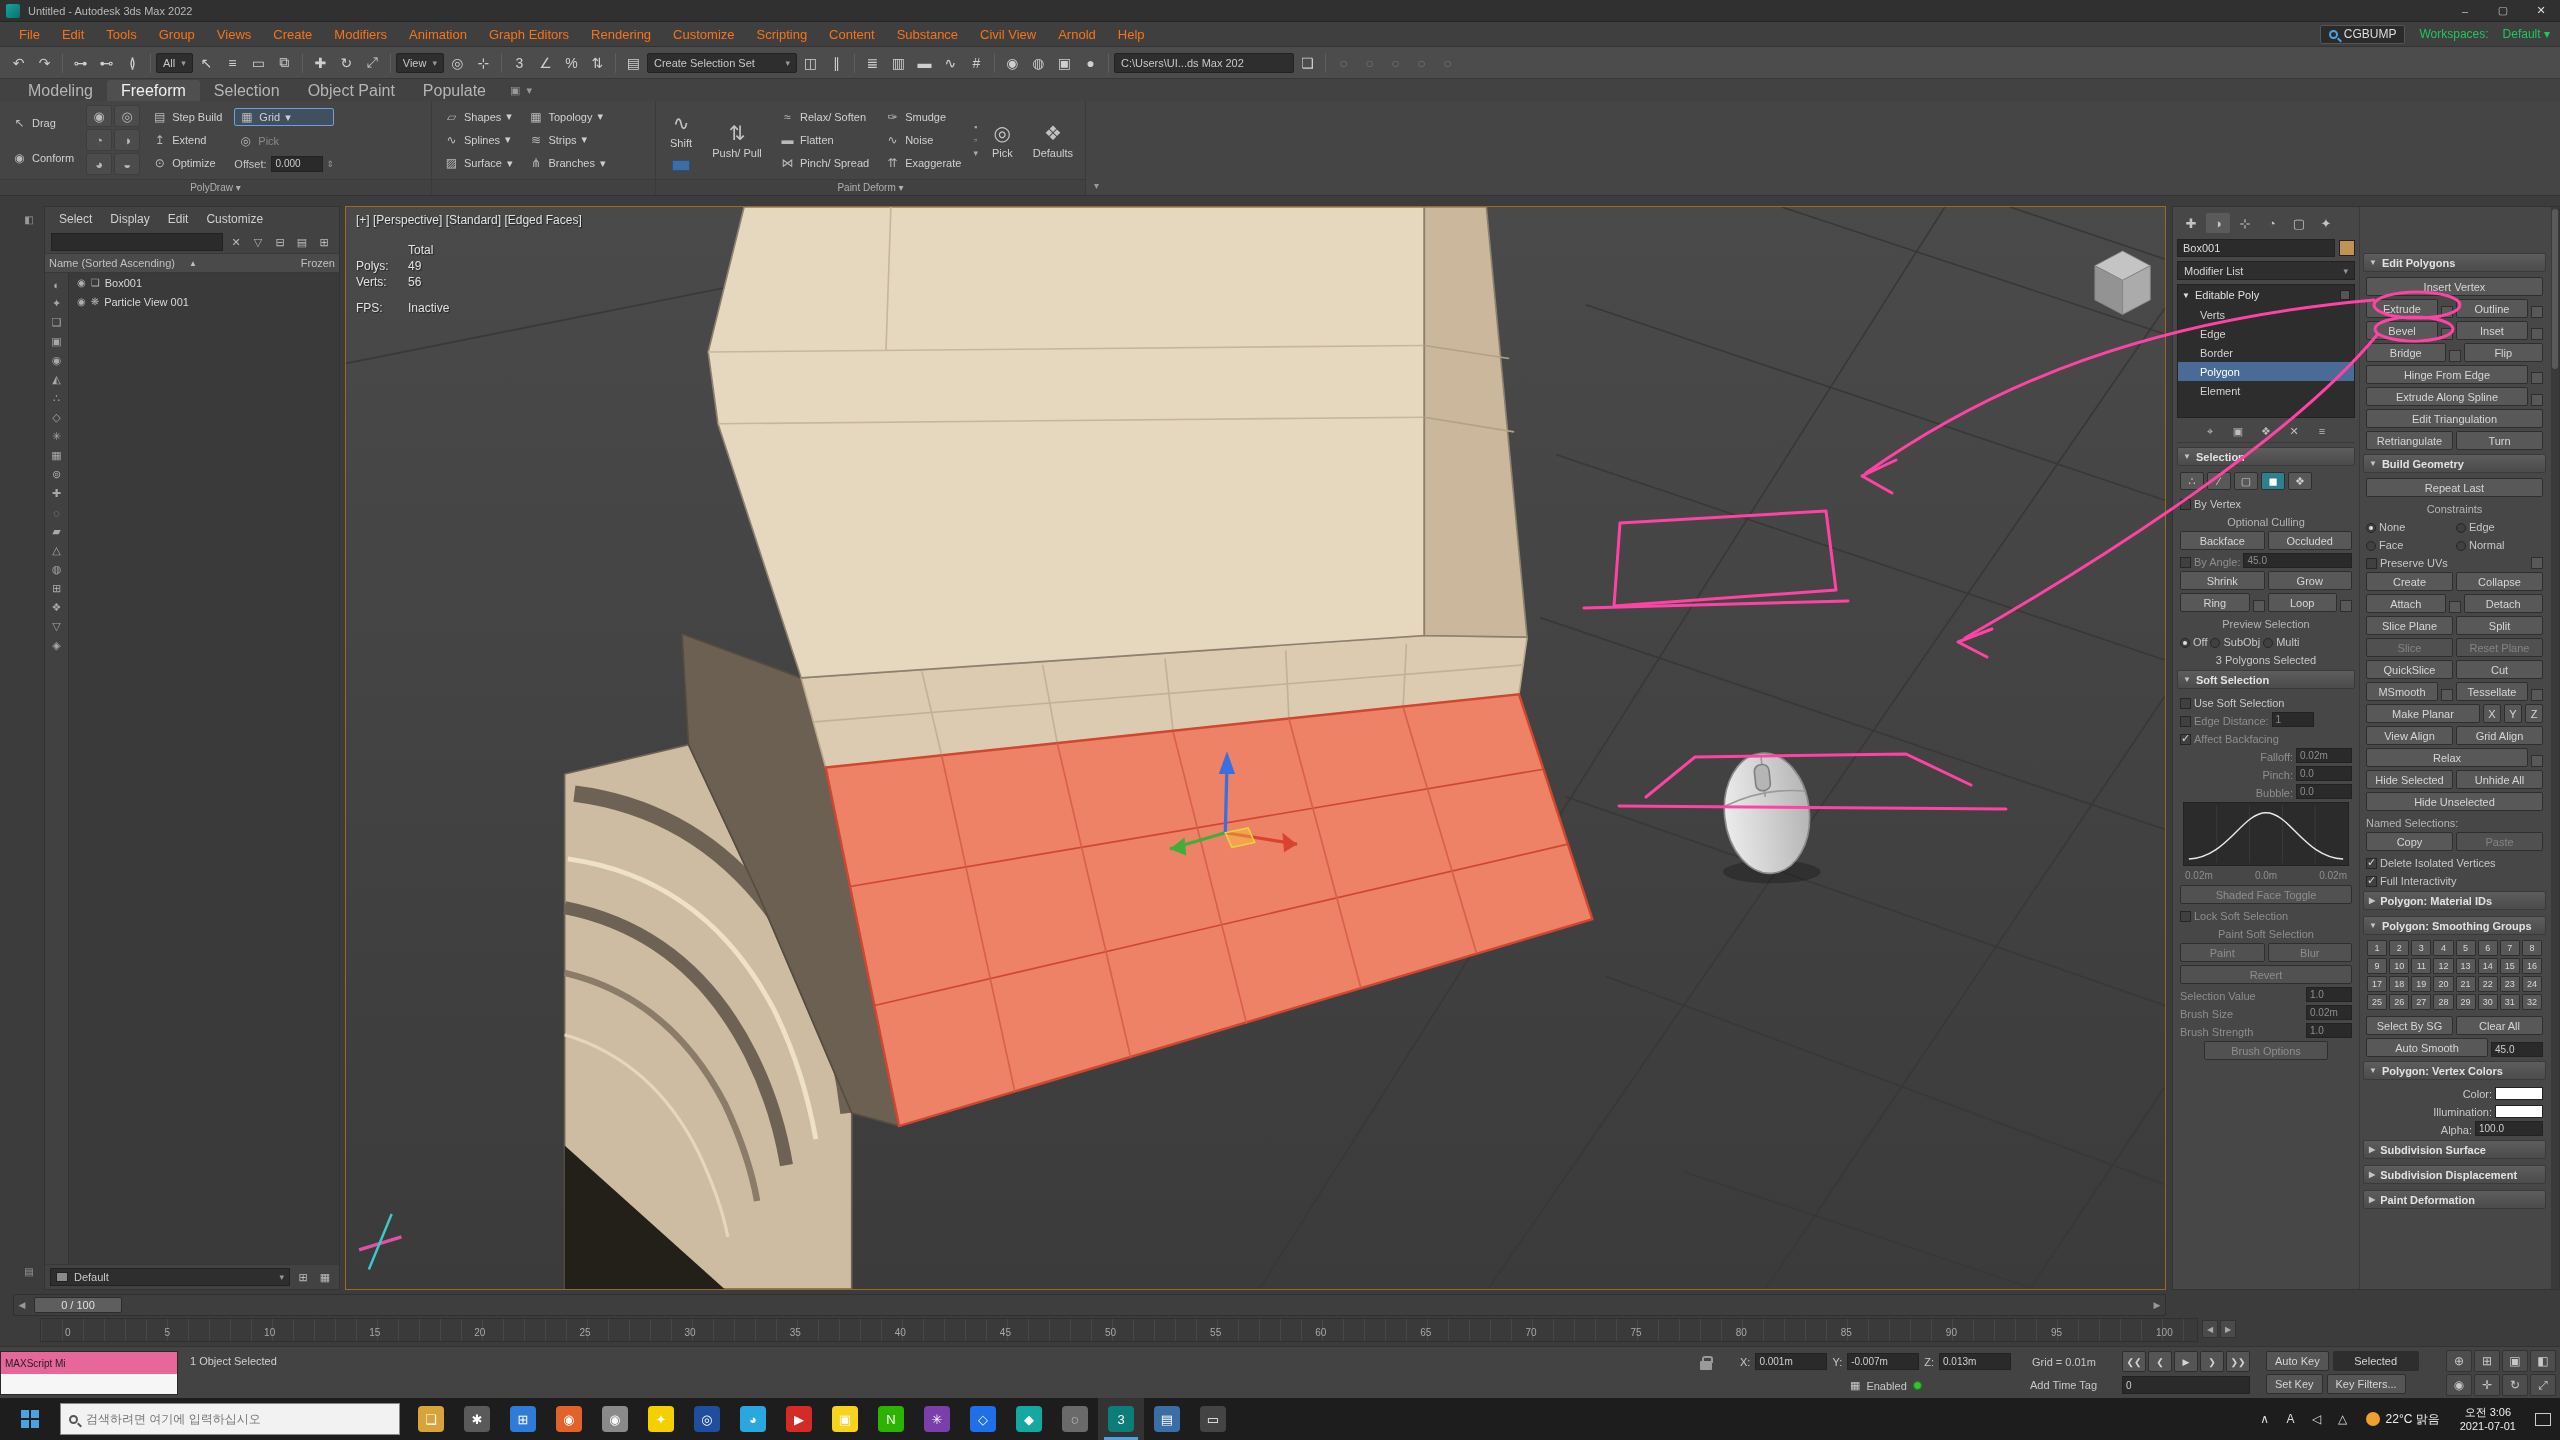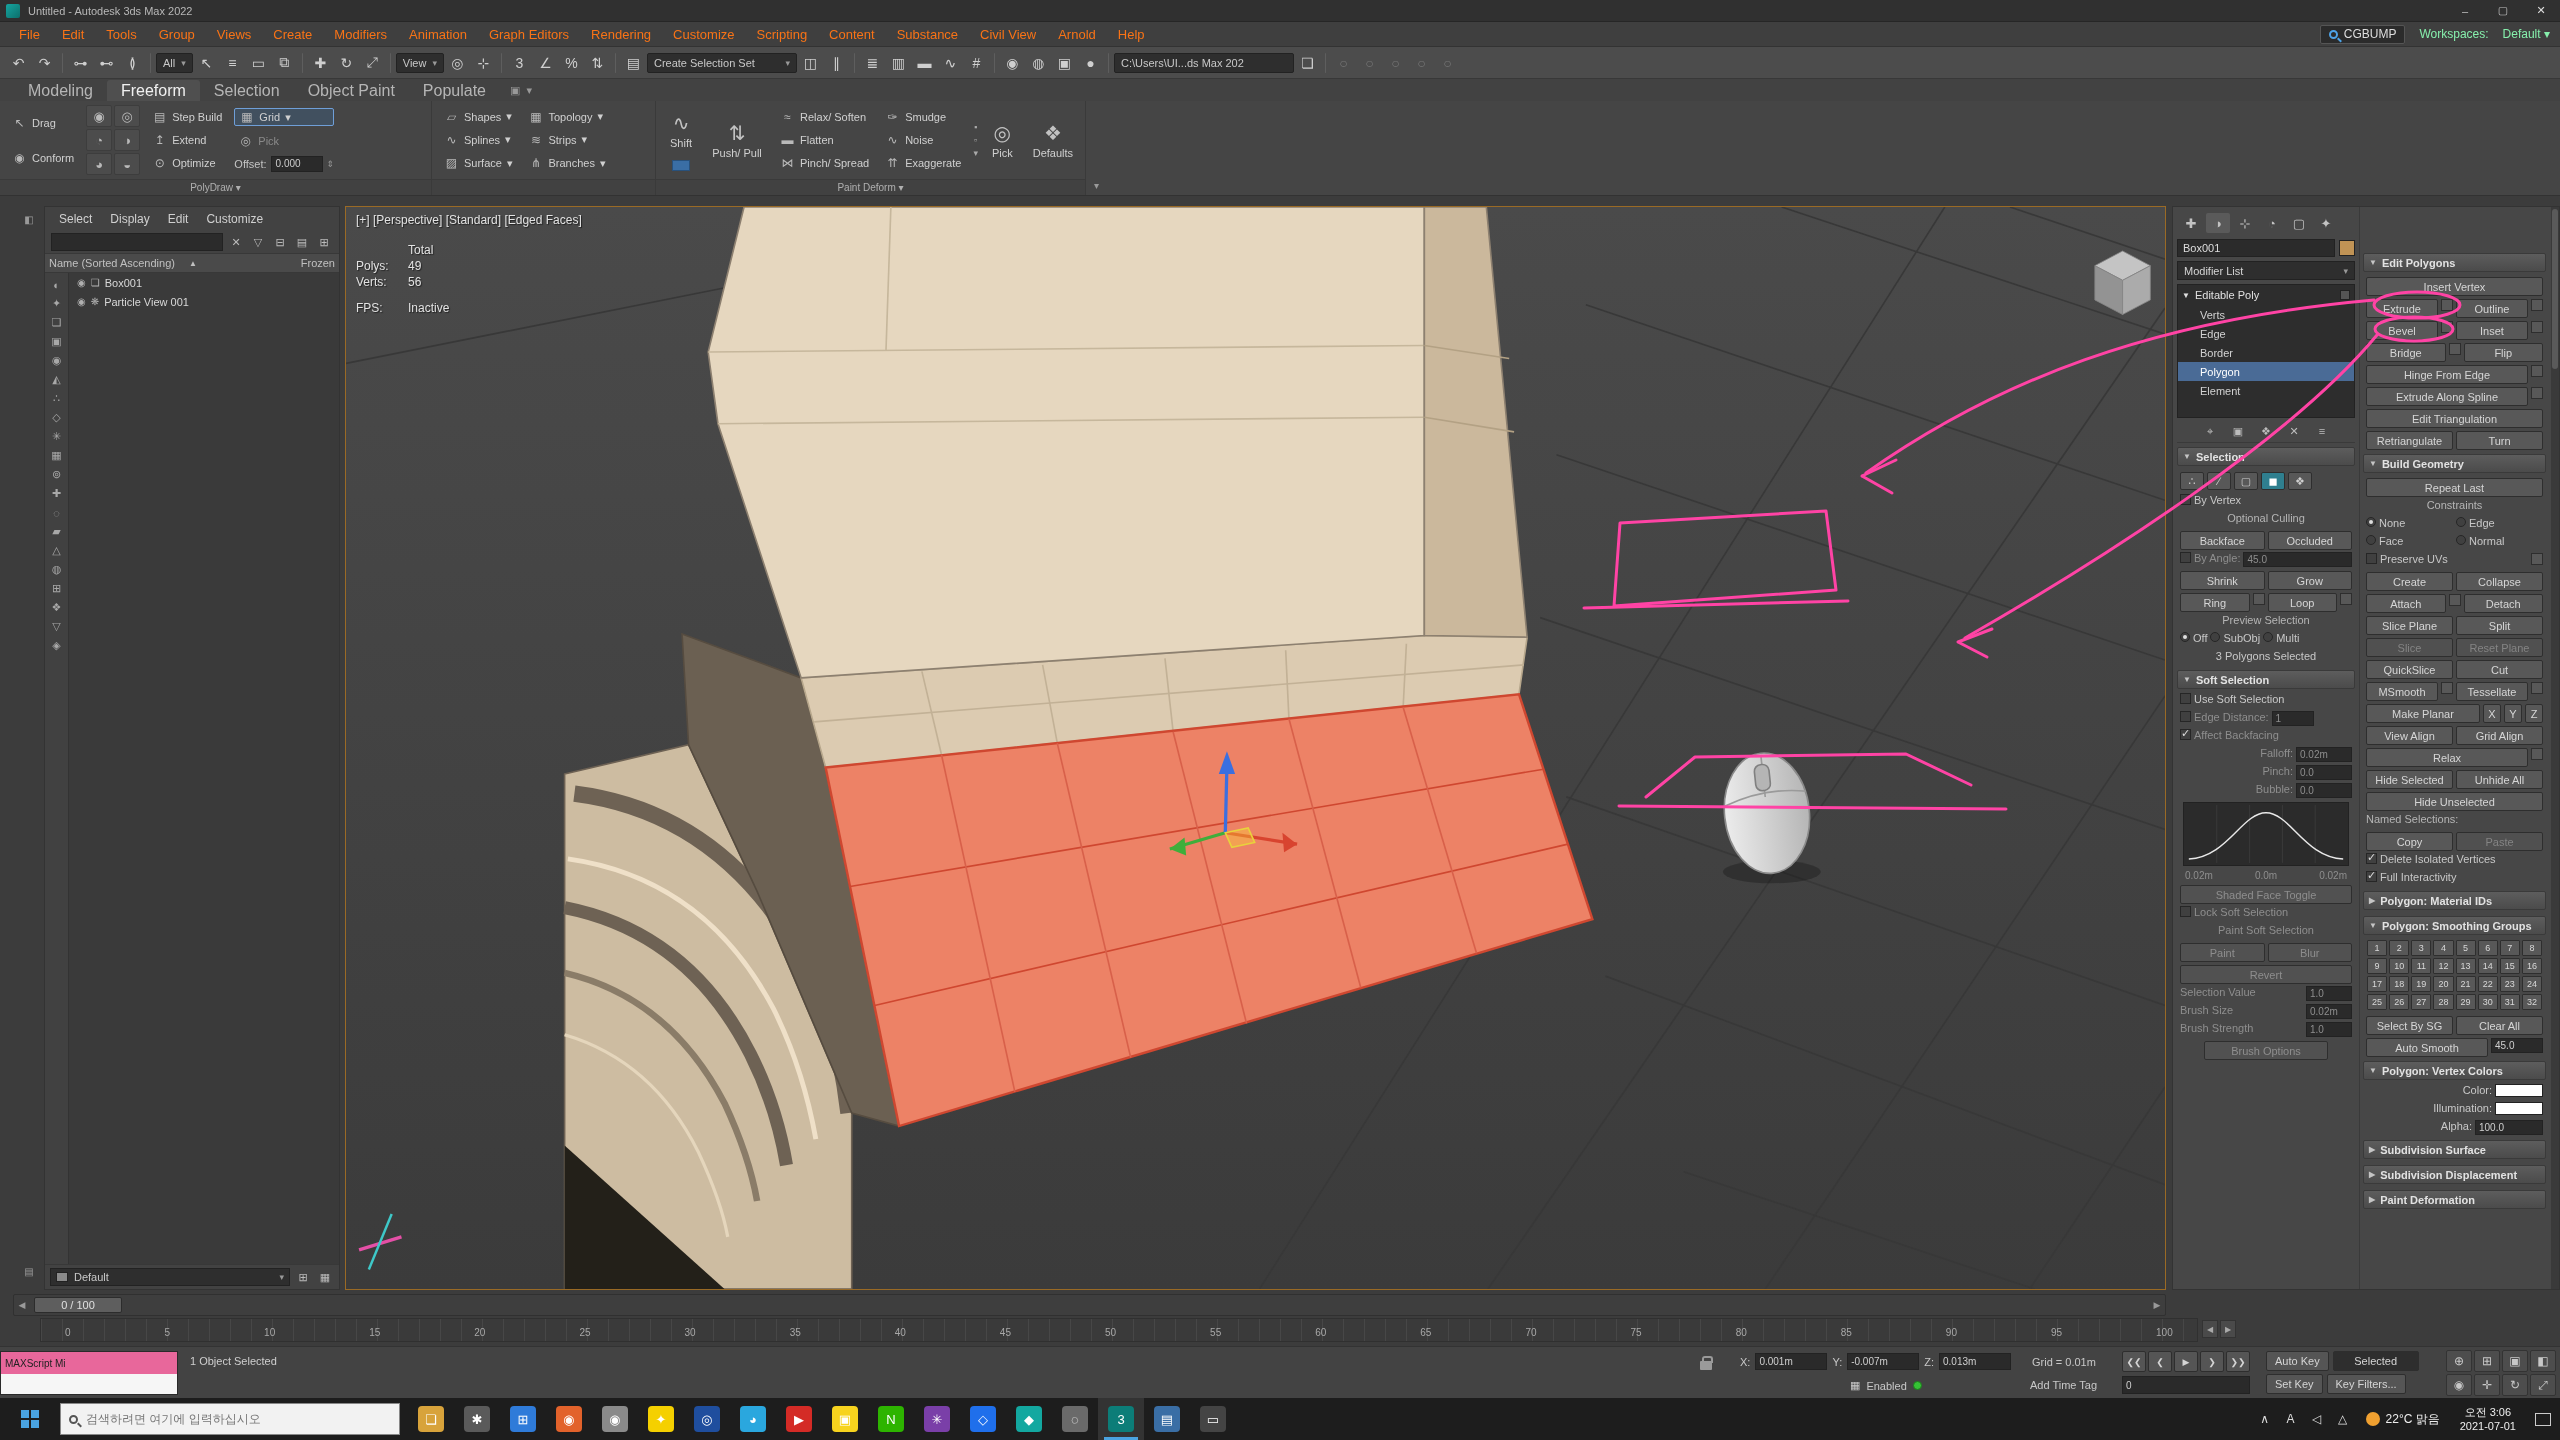--- a/index.html
+++ b/index.html
@@ -12,21 +12,21 @@
 .wbtn{width:38px;height:22px;display:flex;align-items:center;justify-content:center;color:#c0c0c0;font-size:11px}
 .wbtn:last-child{color:#ddd}
 
 .menubar{position:absolute;left:0;top:22px;width:2560px;height:25px;background:#3f3f3f;border-bottom:1px solid #333;display:flex;align-items:center;padding-left:8px}
 .menu{display:flex}
 .mitem{padding:0 11px;font-size:13px;color:#f97316;line-height:25px}
 .menuright{margin-left:auto;display:flex;align-items:center;gap:14px;padding-right:10px}
 .cgbump{display:flex;align-items:center;gap:6px;background:#2b2b2b;border:1px solid #555;border-radius:2px;height:19px;padding:0 8px;font-size:12px;color:#ddd}
 .mag{width:9px;height:9px;border:2px solid #4da3e8;border-radius:50%;position:relative}
 .mag::after{content:"";position:absolute;width:5px;height:2px;background:#4da3e8;transform:rotate(45deg);left:6px;top:7px}
-.wslabel{font-size:12px;color:#86efac}
+.wslabel{font-size:12px;color:#22c55e}
 
 .toolbar{position:absolute;left:0;top:47px;width:2560px;height:32px;background:#4c4c4c;border-bottom:1px solid #383838;display:flex;align-items:center;padding-left:6px;gap:1px}
 .tbgroup{display:flex;align-items:center;gap:1px}
 .ticon{width:25px;height:24px;display:flex;align-items:center;justify-content:center;color:#cfcfcf;font-size:14px;border-radius:2px}
 .ticon.dim{color:#777}
 [data-name="toolbar-separator"]{width:1px;height:20px;background:#5e5e5e;margin:0 4px;font-size:0}
 .tb-dd,.tb-fld{background:#2e2e2e;border:1px solid #222;height:20px;display:flex;align-items:center;font-size:11px;color:#c8c8c8;padding:0 6px;gap:6px;border-radius:2px;white-space:nowrap}
 .tb-dd .dda{font-size:9px;color:#999}
 
 .ribbontabs{position:absolute;left:0;top:79px;width:2560px;height:22px;background:#424242;display:flex;align-items:flex-end;padding-left:14px}
@@ -93,21 +93,21 @@
 .modlist .dda{margin-left:auto;font-size:9px;color:#999}
 .stack{background:#2d2d2d;border:1px solid #222;height:134px;margin:2px 0;overflow:hidden}
 .stkroot{display:flex;align-items:center;gap:5px;height:20px;padding:0 4px;font-size:11px;color:#e0e0e0}
 .stkroot .mini{margin-left:auto;width:10px;height:10px;background:#555;border:1px solid #222}
 .stkrow{display:flex;align-items:center;height:19px;padding-left:22px;font-size:11px;color:#d2d2d2}
 .stkrow.active{background:#4a6b96;color:#fff}
 .modbar{display:flex;justify-content:center;gap:8px;padding:3px 0;border-bottom:1px solid #3a3a3a}
 .modbar span{width:20px;height:16px;display:flex;align-items:center;justify-content:center;color:#bdbdbd;font-size:11px}
 .rh{height:19px;display:flex;align-items:center;gap:5px;padding:0 5px;background:linear-gradient(#5d5d5d,#4b4b4b);border:1px solid #3a3a3a;border-radius:2px;color:#e2e2e2;font-size:11px;font-weight:bold;margin:4px 0 2px;white-space:nowrap;overflow:hidden}
 .rh .tri{font-size:8px;color:#c5c5c5}
-.row{display:flex;align-items:flex-start;gap:3px;margin:3px 3px 0;height:19px}
+.row{display:flex;align-items:flex-end;gap:3px;margin:3px 3px 0;height:19px}
 .row.tight{margin-top:2px;height:16px}
 .btn{flex:1;min-width:0;height:100%;background:#585858;border:1px solid #2e2e2e;border-radius:2px;color:#d6d6d6;font-size:11px;display:flex;align-items:center;justify-content:center;white-space:nowrap;overflow:hidden;padding:0 2px}
 .btn.dis{color:#848484;background:#505050}
 .sq{width:12px;height:12px;background:#585858;border:1px solid #2e2e2e;flex:none}
 .fld{background:#2a2a2a;border:1px solid #222;height:15px;font-size:10px;color:#cfcfcf;display:flex;align-items:center;padding:0 3px;white-space:nowrap}
 .lbl{font-size:11px;color:#c8c8c8;white-space:nowrap}
 .dim, .dim .lbl, .dim .btn, .dim .fld{color:#8e8e8e}
 .dim .btn{background:#515151}
 .chk{width:11px;height:11px;background:#404040;border:1px solid #262626;flex:none;position:relative}
 .chk.on::after{content:"✓";position:absolute;left:0px;top:-3px;font-size:11px;color:#ddd}

